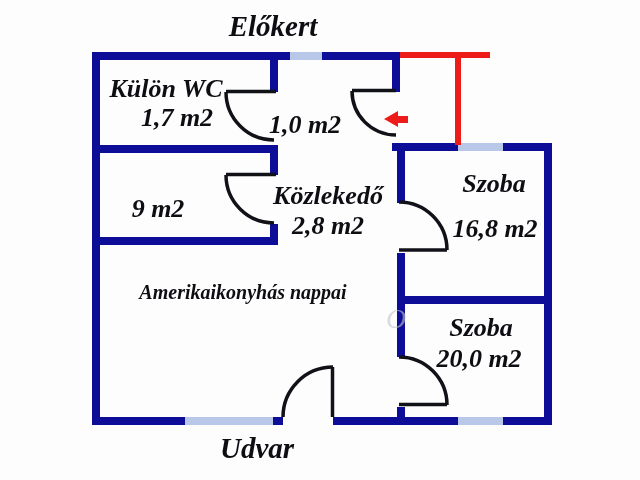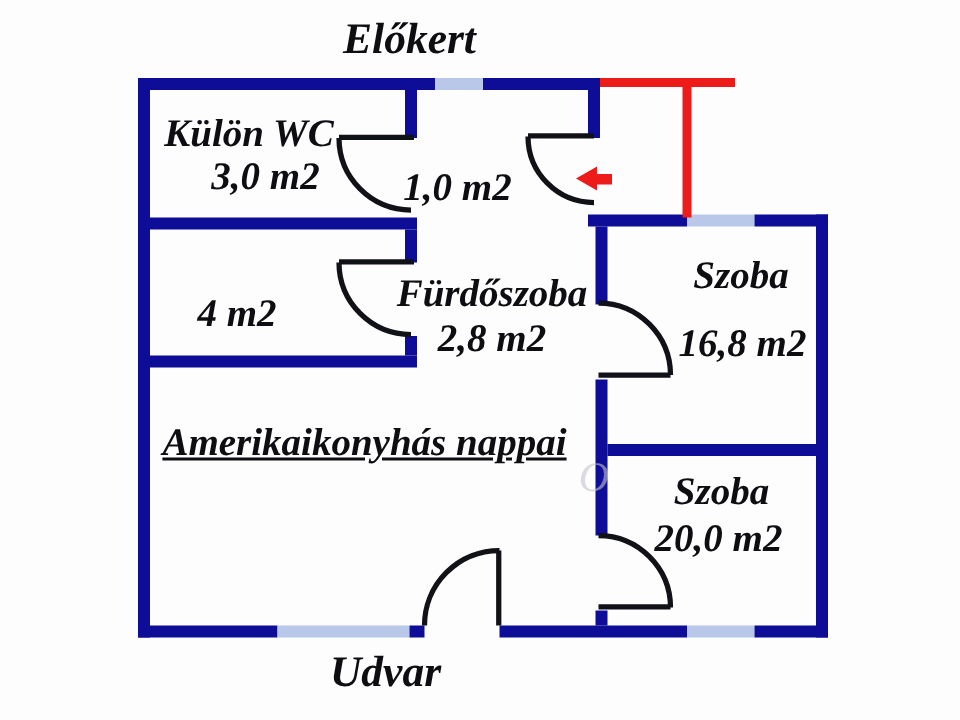--- a/index.html
+++ b/index.html
@@ -10,21 +10,21 @@
   }
   .plan{position:absolute;inset:0;}
   .wall{position:absolute;background:var(--wall,#0d0d97);}
   .window{position:absolute;background:var(--window,#b9c7e8);}
   .redline{position:absolute;background:var(--red,#ee1b1b);}
   .lbl{
     position:absolute;transform:translateX(-50%);
     font-weight:bold;font-style:italic;white-space:nowrap;
     color:var(--text,#0d0d12);font-size:26px;line-height:1;
   }
-  .lbl.big{font-size:26px;text-decoration:underline;}
+  .lbl.big{font-size:20px;}
   .lbl.outdoor{font-size:29px;}
   .watermark{
     position:absolute;font-size:28px;font-style:italic;
     color:#c4c4cc;opacity:.6;transform:translateX(-50%);
   }
   svg.doors{position:absolute;left:0;top:0;}
 </style>
 </head>
 <body style="--wall: #0d0d97; --window: #b9c7e8; --red: #ee1b1b; --text: #0d0d12;">
 
@@ -75,27 +75,27 @@
       <path d="M447 250 A48 48 0 0 0 399 202"></path>
       <path d="M399 404.5 H447"></path>
       <path d="M447 405 A48 48 0 0 0 399 357"></path>
       <path d="M332.5 367 V417"></path>
       <path d="M283 417 A50 50 0 0 1 333 367"></path>
     </g>
     <path d="M384 119 L398 111 L398 116 L408 116 L408 123 L398 123 L398 127 Z" fill="#ee1b1b"></path>
   </svg>
 
   <div class="lbl" style="left:166px;top:76px;">Külön WC</div>
-  <div class="lbl" style="left:177px;top:105px;">3,0 m2</div>
+  <div class="lbl" style="left:177px;top:105px;">1,7 m2</div>
 
   <div class="lbl" style="left:305px;top:112px;">1,0 m2</div>
 
-  <div class="lbl" style="left:158px;top:196px;">4 m2</div>
+  <div class="lbl" style="left:158px;top:196px;">9 m2</div>
 
-  <div class="lbl" style="left:328px;top:183px;">Fürdőszoba</div>
+  <div class="lbl" style="left:328px;top:183px;">Közlekedő</div>
   <div class="lbl" style="left:328px;top:213px;font-style:italic;">2,8 m2</div>
 
   <div class="lbl" style="left:494px;top:171px;">Szoba</div>
   <div class="lbl" style="left:495px;top:216px;">16,8 m2</div>
 
   <div class="lbl big" style="left:243px;top:282px;">Amerikaikonyhás nappai</div>
 
   <div class="lbl" style="left:481px;top:315px;">Szoba</div>
   <div class="lbl" style="left:479px;top:346px;">20,0 m2</div>
 

